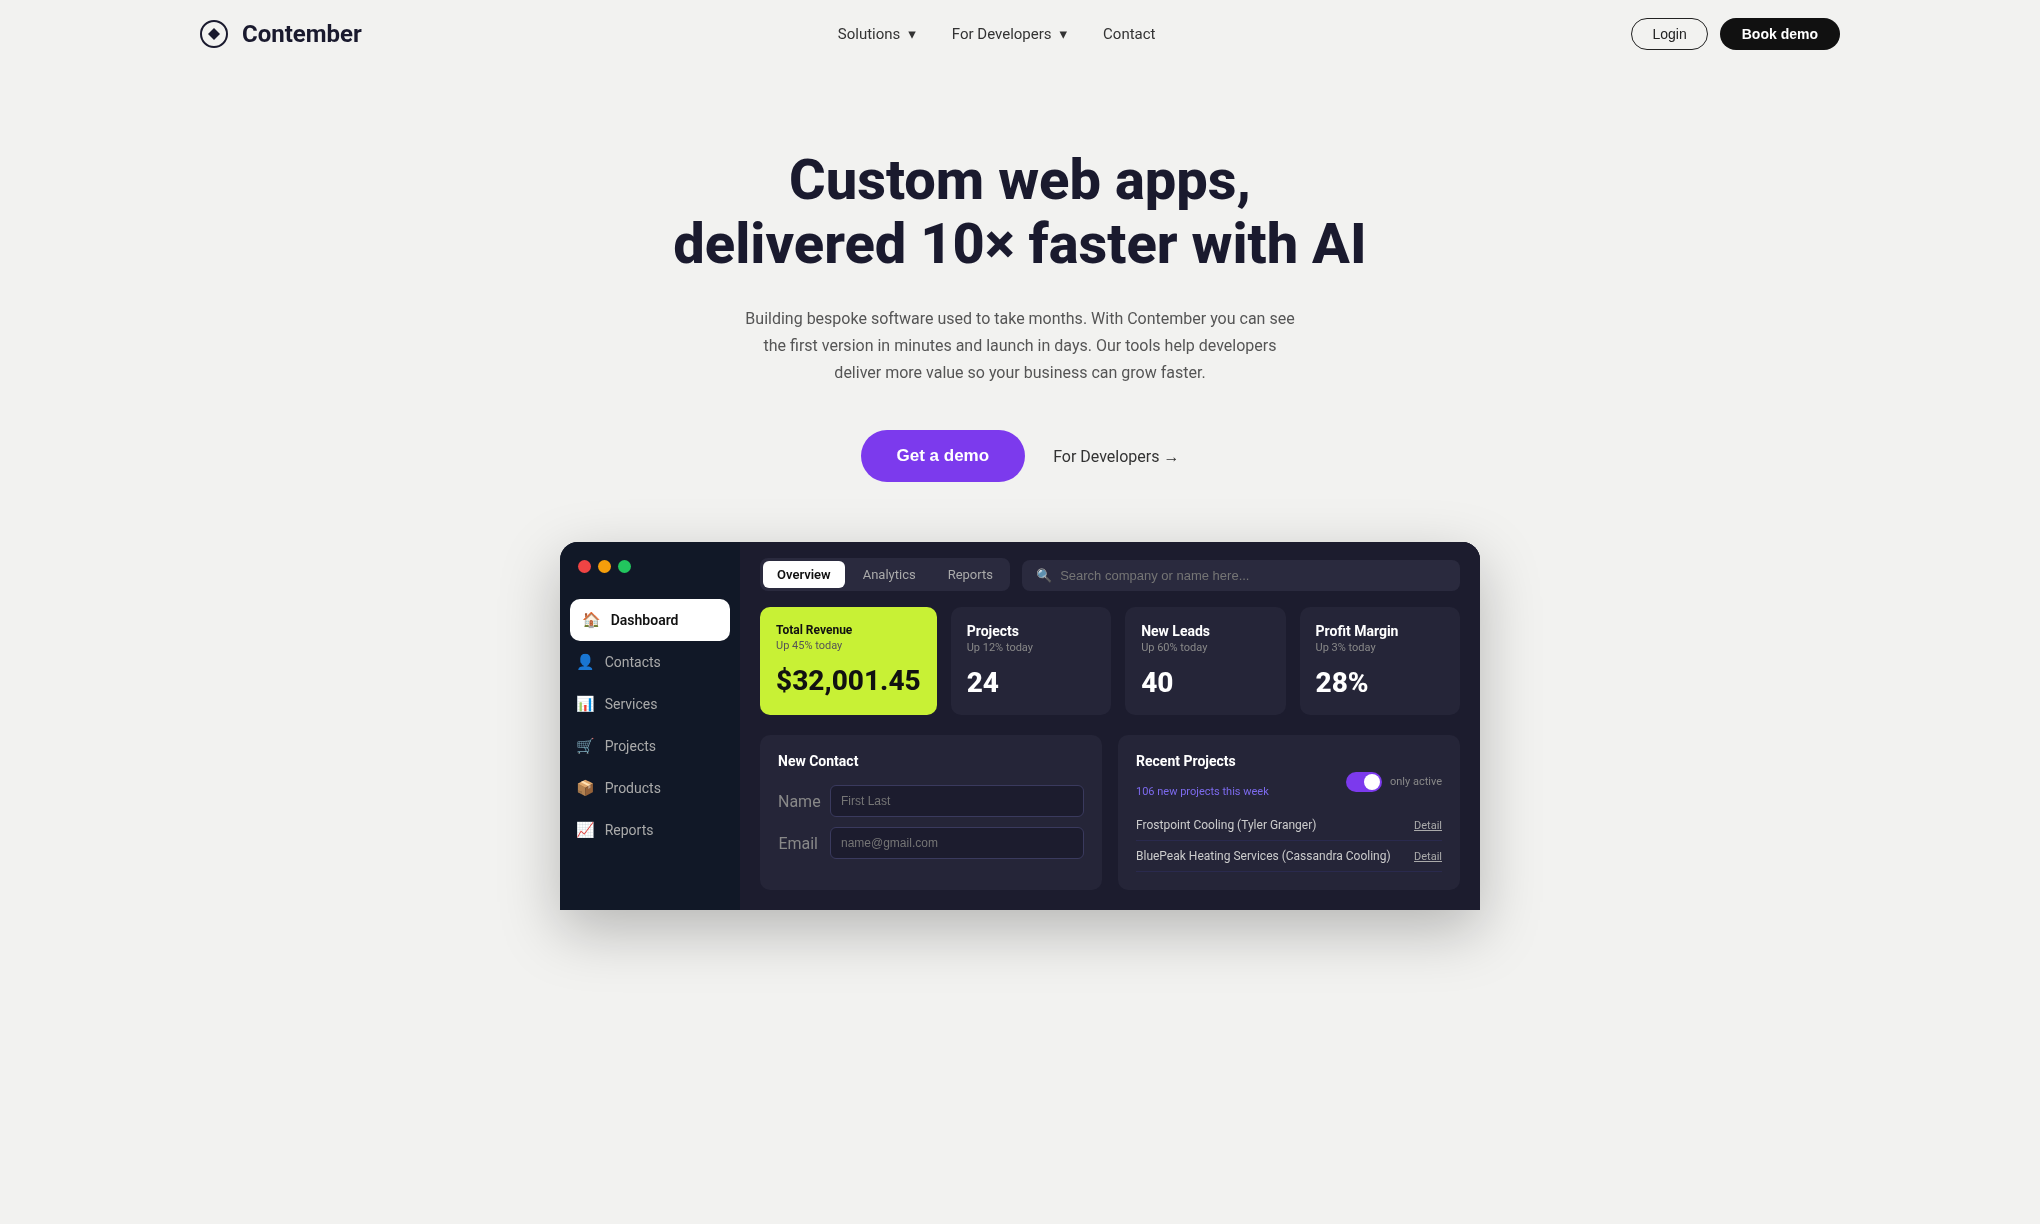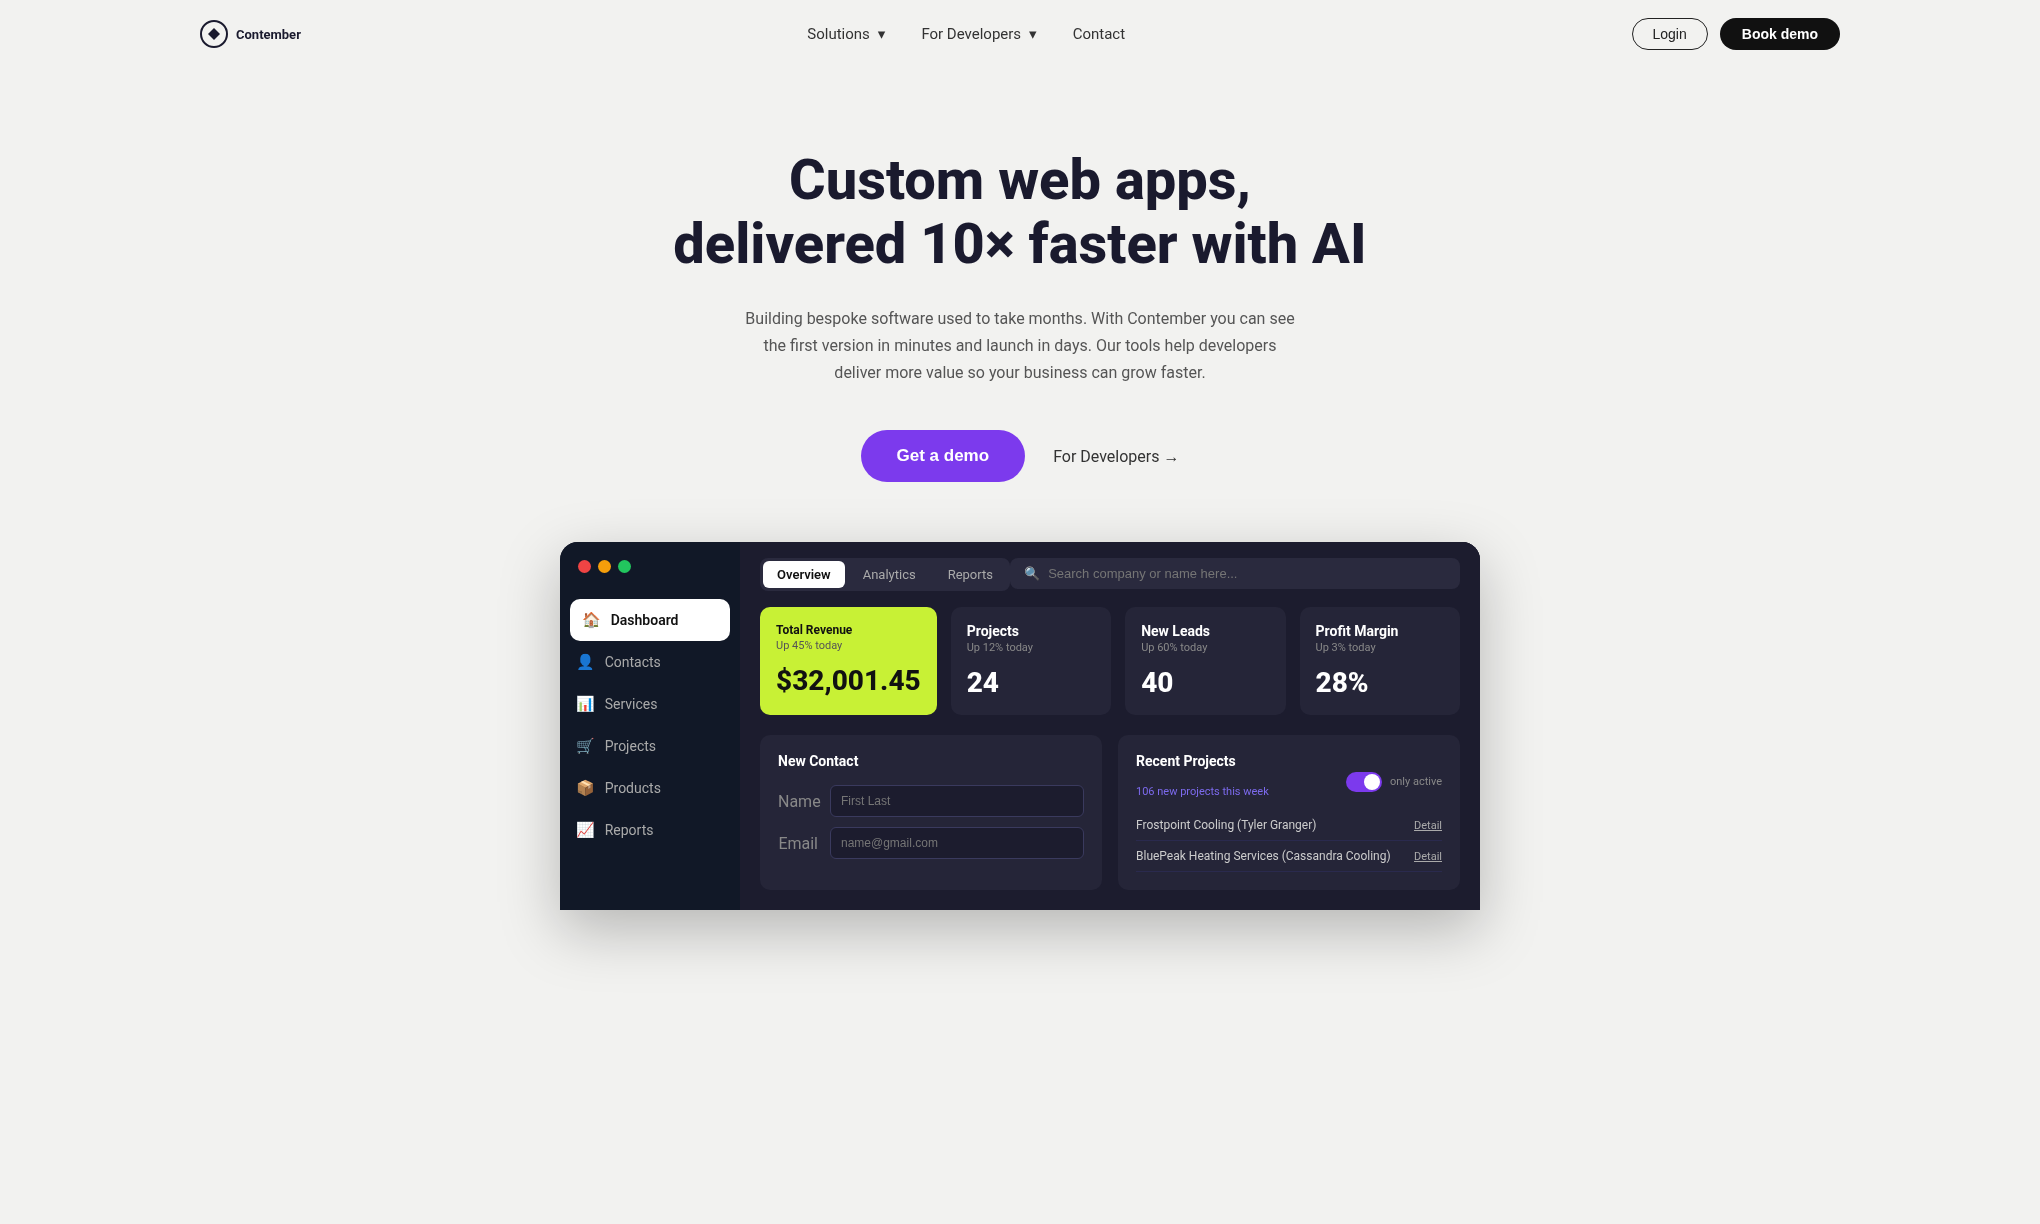--- a/index.html
+++ b/index.html
@@ -1,20 +1,20 @@
 <!DOCTYPE html>
 <html><head>
   <meta charset="utf-8">
   <style>
     * { margin: 0; padding: 0; box-sizing: border-box; }
     body { font-family: -apple-system, BlinkMacSystemFont, 'Segoe UI', Roboto, sans-serif; background: #f2f2f0; min-height: 100vh; }
 
     
     nav { display: flex; align-items: center; justify-content: space-between; padding: 18px 200px; background: #f2f2f0; }
-    .nav-logo { display: flex; align-items: center; gap: 8px; font-size: 13px; font-weight: 700; color: #1a1a2e; }
+    .nav-logo { display: flex; align-items: center; gap: 14px; font-size: 24px; font-weight: 700; color: #1a1a2e; }
     .logo-icon { width: 28px; height: 28px; }
     .nav-links { display: flex; align-items: center; gap: 36px; }
     .nav-link { font-size: 15px; color: #333; cursor: pointer; display: flex; align-items: center; gap: 8px; text-decoration: none; }
     .nav-actions { display: flex; align-items: center; gap: 12px; }
     .btn-login { border: 1.5px solid #222; border-radius: 20px; padding: 7px 20px; font-size: 14px; background: transparent; cursor: pointer; color: #222; }
     .btn-demo { background: #111; color: #fff; border: none; border-radius: 20px; padding: 8px 22px; font-size: 14px; font-weight: 600; cursor: pointer; }
 
     
     .hero { text-align: center; padding: 80px 20px 60px; }
     .hero h1 { font-size: 56px; font-weight: 800; color: #1a1a2e; line-height: 1.15; margin-bottom: 28px; }
@@ -37,21 +37,21 @@
     .sidebar-menu { margin-top: 26px; }
     .sidebar-item { display: flex; align-items: center; gap: 10px; padding: 12px 16px; font-size: 14px; color: #aaa; cursor: pointer; }
     .sidebar-item.active { background: #fff; border-radius: 10px; margin: 0 10px; color: #111; font-weight: 600; padding: 12px 12px; }
     .sidebar-item.active .s-icon { color: #111; }
     .s-icon { font-size: 15px; }
 
     
     .main-content { flex: 1; background: #1c1c2e; padding: 0; }
 
     
-    .topbar { display: flex; align-items: flex-start; padding: 16px 20px; background: #1c1c2e; }
+    .topbar { display: flex; align-items: flex-end; gap: 12px; padding: 16px 20px; background: #1c1c2e; }
     .tab-bar { display: flex; gap: 4px; background: #2a2a3e; border-radius: 8px; padding: 3px; }
     .tab { padding: 6px 14px; font-size: 13px; color: #aaa; cursor: pointer; border-radius: 6px; }
     .tab.active { background: #fff; color: #111; font-weight: 600; }
     .search-bar { flex: 1; background: #2a2a3e; border-radius: 8px; padding: 8px 14px; display: flex; align-items: center; gap: 8px; }
     .search-icon-sm { color: #888; font-size: 13px; }
     .search-input { background: transparent; border: none; color: #aaa; font-size: 13px; outline: none; width: 100%; }
 
     
     .stats-row { display: flex; gap: 1px; padding: 0 20px 20px; }
     .stat-card { flex: 1; background: #252538; border-radius: 10px; padding: 16px; }

